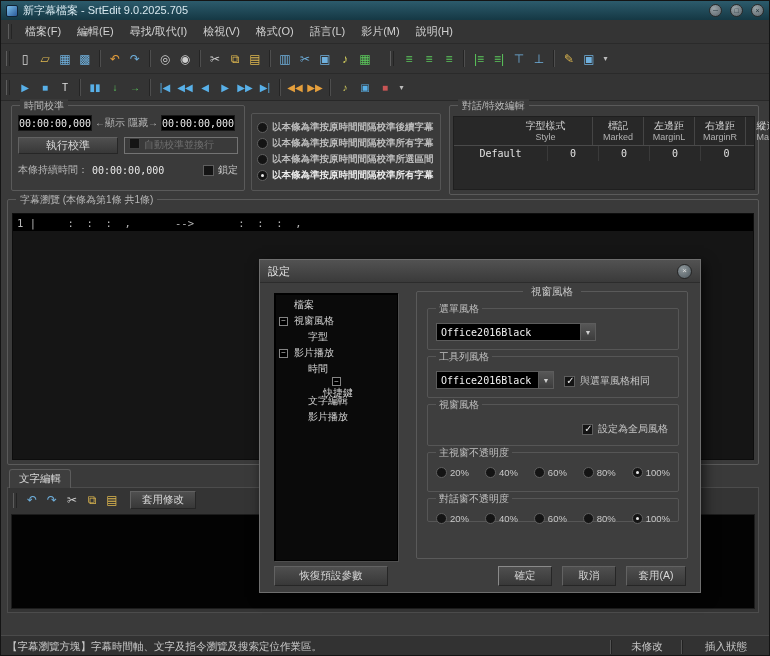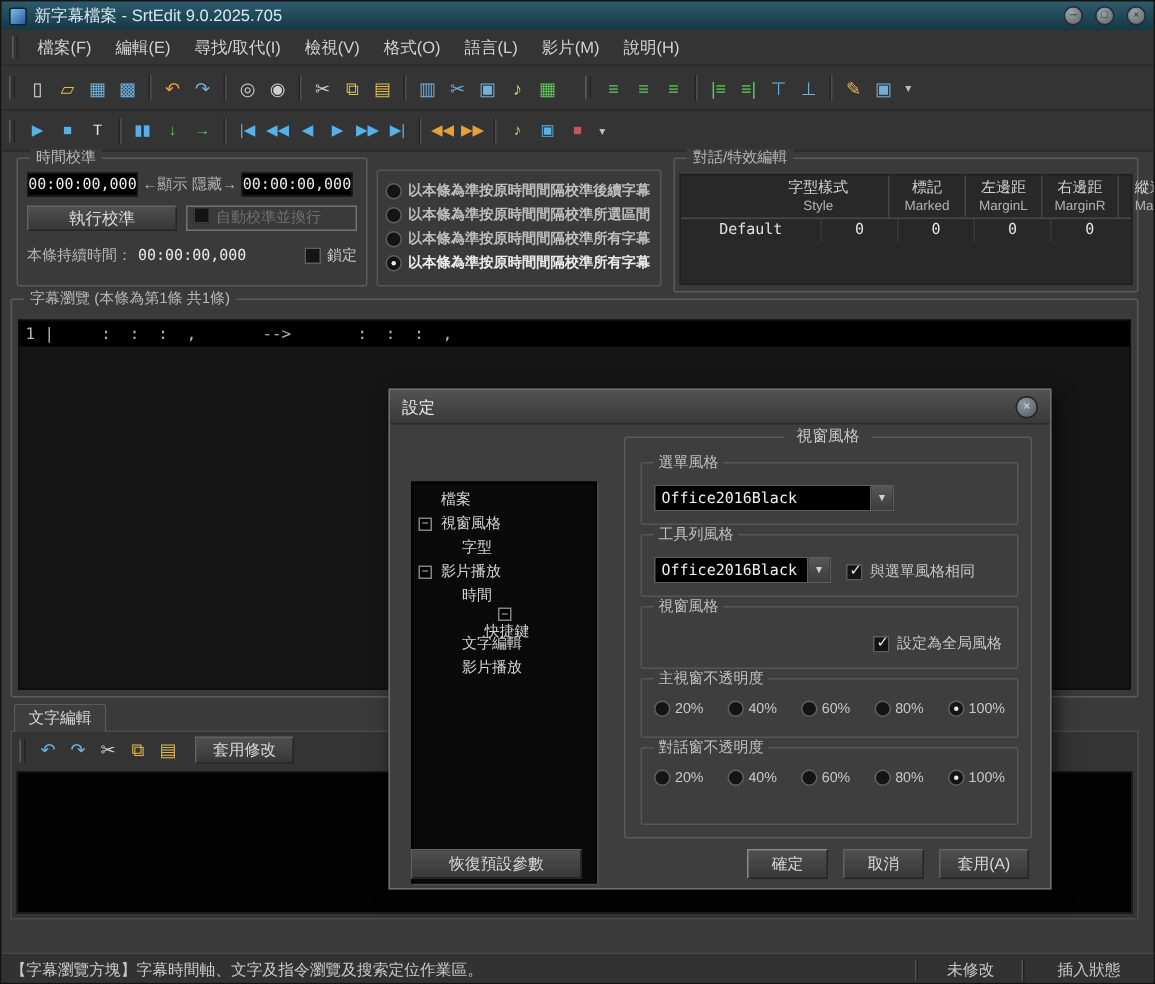--- a/index.html
+++ b/index.html
@@ -82,21 +82,21 @@
 .sbsep{width:1px;height:14px;background:#222;box-shadow:-1px 0 0 #555;margin:0 4px;flex:none;}
 .sbcell{font-size:10.5px;color:#c8c8c8;text-align:center;white-space:nowrap;flex:none;}
 .sb-mod{width:62px;}
 .sb-ins{width:78px;}
 
 
 .dialog{position:absolute;left:258px;top:258px;width:442px;height:334px;background:#3e3e3e;border:1px solid #6e6e6e;box-shadow:3px 4px 12px rgba(0,0,0,.65);z-index:10;}
 .dlg-title{position:absolute;left:0;top:0;right:0;height:23px;background:linear-gradient(#525252,#3a3a3a);border-bottom:1px solid #2c2c2c;display:flex;align-items:center;padding:0 8px;}
 .dlg-title-text{font-size:11px;color:#e8e8e8;flex:1;}
 .dlg-close{width:15px;height:15px;border-radius:50%;background:radial-gradient(circle at 35% 30%,#8f989c,#4e585e);border:1px solid #242424;display:flex;align-items:center;justify-content:center;font-size:8px;color:#ddd;line-height:1;flex:none;}
-.dlg-tree{position:absolute;left:14px;top:33px;width:124px;height:268px;background:#0a0a0a;border:1px solid #000;box-shadow:inset 1px 1px 0 #000, 1px 1px 0 #4e4e4e;padding-top:3px;margin-top:28px;}
+.dlg-tree{position:absolute;left:14px;top:33px;width:124px;height:268px;background:#0a0a0a;border:1px solid #000;box-shadow:inset 1px 1px 0 #000, 1px 1px 0 #4e4e4e;padding-top:3px;}
 .tree-row{display:flex;align-items:center;height:16px;font-size:10px;color:#d4d4d4;white-space:nowrap;}
 .tree-box{display:none;width:9px;height:9px;border:1px solid #848484;background:#000;color:#c8c8c8;margin-right:3px;flex:none;align-items:center;justify-content:center;}
 .tree-row.hasbox .tree-box{display:inline-flex;}
 .tree-box::after{content:"\2212";font-size:8px;line-height:1;}
 .tree-label{padding:0 3px;}
 .dlg-gb{position:absolute;left:156px;top:31px;width:272px;height:268px;border:1px solid #5a5a5a;border-radius:2px;}
 .dlg-gb-title{position:absolute;top:-7px;left:50%;transform:translateX(-50%);background:#3e3e3e;color:#cacaca;font-size:10.5px;line-height:13px;padding:0 8px;white-space:nowrap;}
 .subbox{position:absolute;left:10px;width:252px;border:1px solid #565656;border-radius:2px;}
 .subbox-label{position:absolute;top:-7px;left:8px;background:#3e3e3e;color:#c0c0c0;font-size:10px;line-height:13px;padding:0 3px;white-space:nowrap;}
 .combo{position:absolute;top:14px;height:18px;display:flex;background:#000;border:1px solid #5c5c5c;}
@@ -284,26 +284,26 @@
 
   <div class="cal-radios">
 
       <div class="radio-row">
         <span class="radio"></span>
         <span class="rlabel">以本條為準按原時間間隔校準後續字幕</span>
       </div>
 
       <div class="radio-row">
         <span class="radio"></span>
-        <span class="rlabel">以本條為準按原時間間隔校準所選區間</span>
+        <span class="rlabel">以本條為準按原時間間隔校準所有字幕</span>
       </div>
 
       <div class="radio-row">
         <span class="radio"></span>
-        <span class="rlabel">以本條為準按原時間間隔校準所有字幕</span>
+        <span class="rlabel">以本條為準按原時間間隔校準所選區間</span>
       </div>
 
       <div class="radio-row">
         <span class="radio on"></span>
         <span class="rlabel sel">以本條為準按原時間間隔校準所有字幕</span>
       </div>
     </div>
 
   <div class="gbox" style="left:448px;top:104px;width:310px;height:90px;">
     <div class="gbox-label">對話/特效編輯</div>
@@ -488,21 +488,21 @@
               <span class="oplbl">80%</span>
             </span>
 
             <span class="opitem">
               <span class="radio on"></span>
               <span class="oplbl">100%</span>
             </span>
           </div>
       </div>
 
-      <div class="subbox" style="top:206px;height:52px;">
+      <div class="subbox" style="top:206px;height:24px;">
         <div class="subbox-label">對話窗不透明度</div>
         <div class="oprow">
 
             <span class="opitem">
               <span class="radio"></span>
               <span class="oplbl">20%</span>
             </span>
 
             <span class="opitem">
               <span class="radio"></span>

